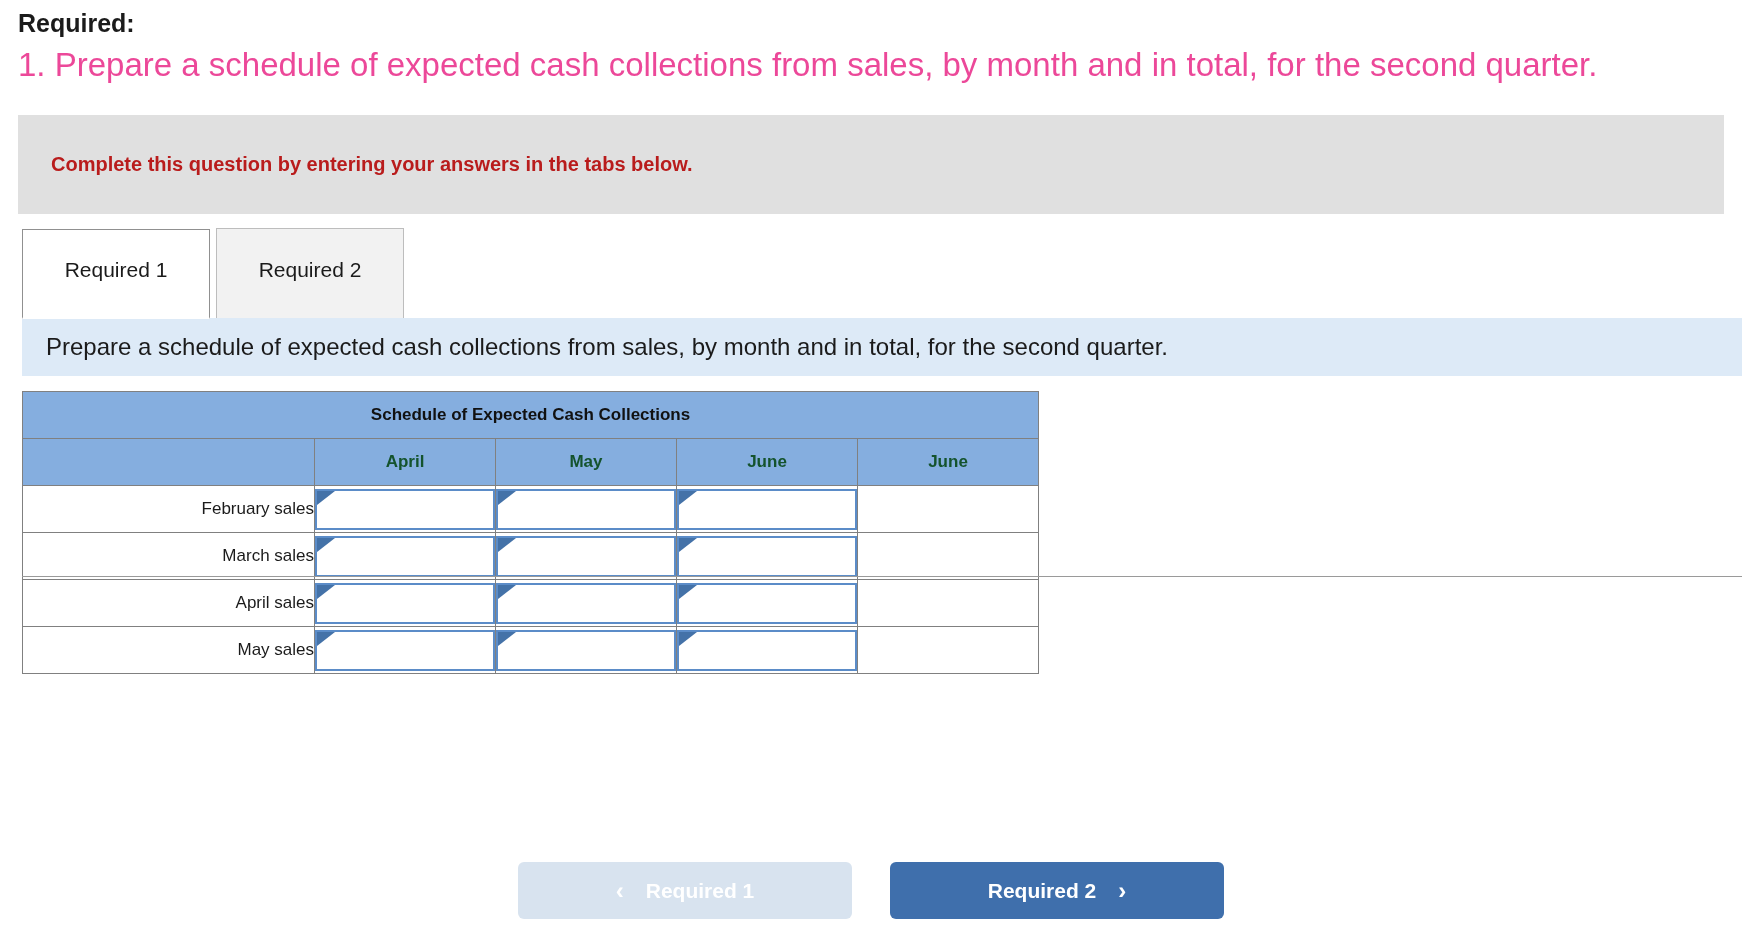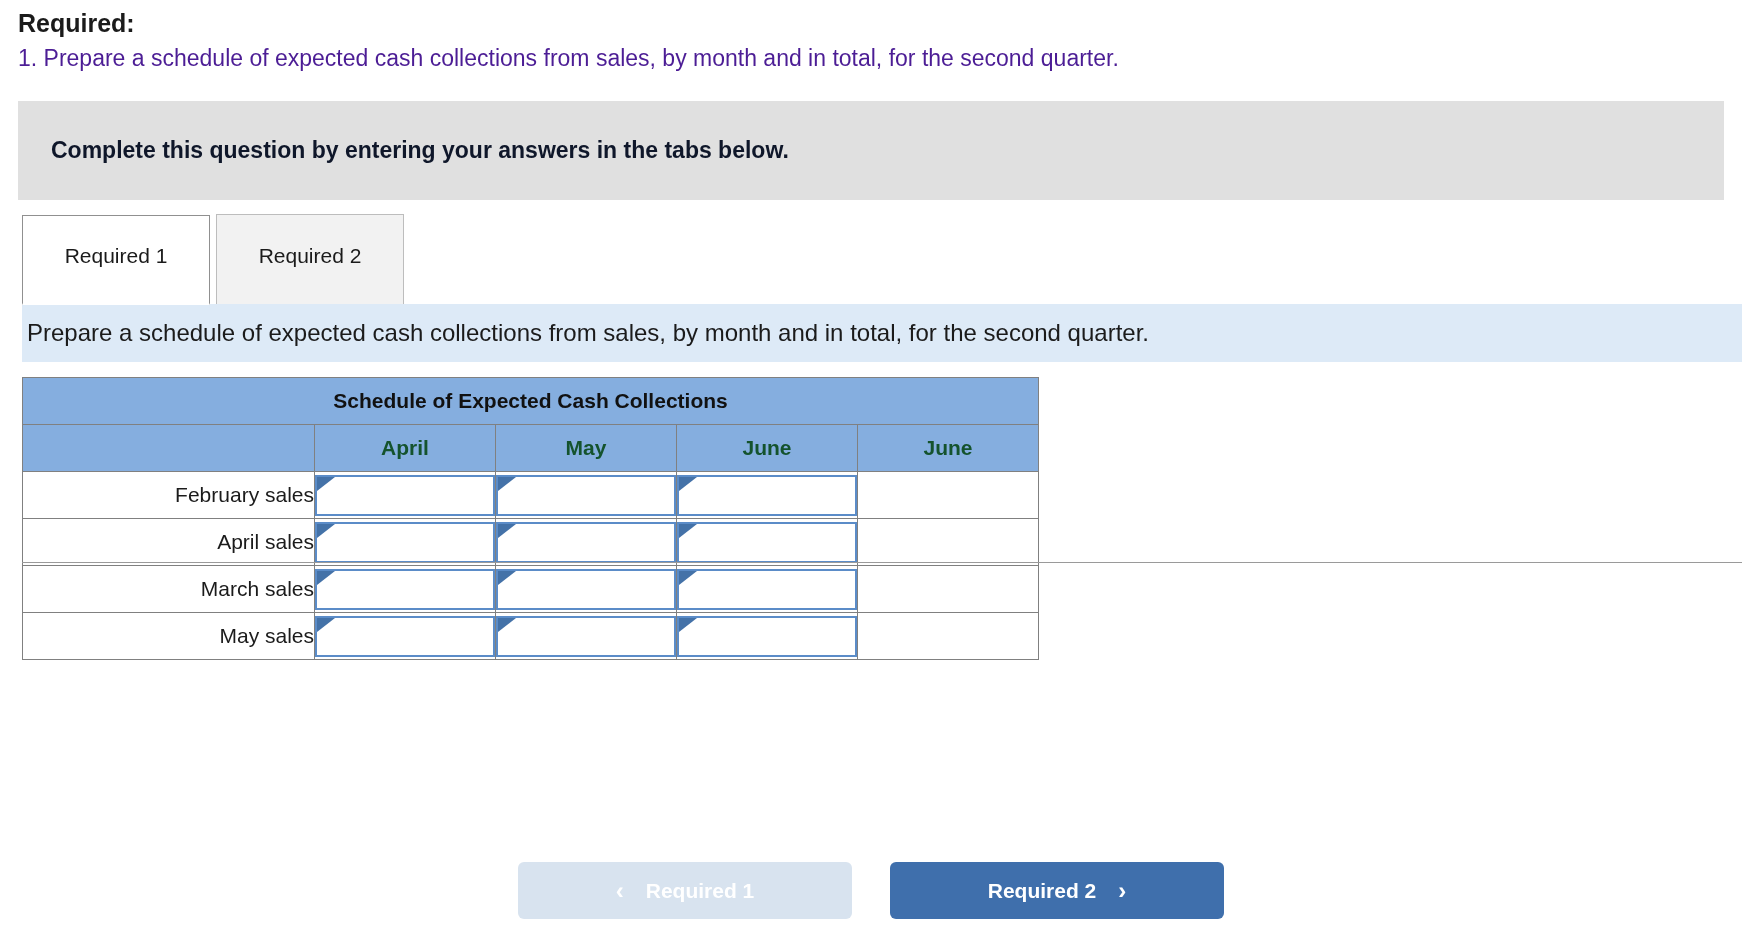--- a/index.html
+++ b/index.html
@@ -16,39 +16,39 @@
 
   
   .prompt { padding: 6px 18px 0 18px; }
   .prompt-title {
     font-size: 25px;
     font-weight: bold;
     line-height: 1.42;
     color: #1b1b1b;
   }
   .prompt-line {
-    font-size: 23px;
+    font-size: 33px;
     line-height: 1.42;
-    color: #4c1d95;
+    color: #ec4899;
     font-weight: 400;
   }
 
   
   .banner {
     margin: 27px 18px 0 18px;
     background: #e0e0e0;
     height: 99px;
     display: flex;
     align-items: center;
     padding-left: 33px;
   }
   .banner-text {
-    font-size: 23px;
-    font-weight: bold;
-    color: #0f172a;
+    font-size: 20px;
+    font-weight: bold;
+    color: #b91c1c;
   }
 
   
   .tabs {
     position: relative;
     margin: 14px 0 0 22px;
     display: flex;
     align-items: flex-end;
     height: 90px;
     z-index: 3;
@@ -90,41 +90,41 @@
   }
 
   
   .subinstruction {
     margin: 0 0 0 22px;
     width: 1720px;
     background: #ddeaf7;
     height: 58px;
     display: flex;
     align-items: center;
-    padding-left: 5px;
+    padding-left: 24px;
     position: relative;
     z-index: 2;
   }
   .subinstruction-text {
     font-size: 24px;
     color: #1b1b1b;
   }
 
   
   .table-wrap { margin: 15px 0 0 22px; }
   table.sched {
     border-collapse: collapse;
     table-layout: fixed;
     width: 1015px;
   }
   table.sched td, table.sched th {
     border: 1px solid #808080;
     padding: 0;
     height: 47px;
-    font-size: 21px;
+    font-size: 17px;
   }
   .col-label { width: 292px; }
   .col-month { width: 181px; }
   .col-total { width: 181px; }
 
   .hdr-title {
     background: #85aedf;
     text-align: center;
     font-weight: bold;
     font-size: 23px;
@@ -271,34 +271,34 @@
             </td>
           <td class="inputcell">
               <div class="inputbox"></div>
             </td>
           <td class="inputcell">
               <div class="inputbox"></div>
             </td>
           <td class="plaincell"></td>
         </tr>
         <tr>
+          <td class="rowlabel">March sales</td>
+          <td class="inputcell">
+              <div class="inputbox"></div>
+            </td>
+          <td class="inputcell">
+              <div class="inputbox"></div>
+            </td>
+          <td class="inputcell">
+              <div class="inputbox"></div>
+            </td>
+          <td class="plaincell"></td>
+        </tr>
+        <tr>
           <td class="rowlabel">April sales</td>
-          <td class="inputcell">
-              <div class="inputbox"></div>
-            </td>
-          <td class="inputcell">
-              <div class="inputbox"></div>
-            </td>
-          <td class="inputcell">
-              <div class="inputbox"></div>
-            </td>
-          <td class="plaincell"></td>
-        </tr>
-        <tr>
-          <td class="rowlabel">March sales</td>
           <td class="inputcell">
               <div class="inputbox"></div>
             </td>
           <td class="inputcell">
               <div class="inputbox"></div>
             </td>
           <td class="inputcell">
               <div class="inputbox"></div>
             </td>
           <td class="plaincell"></td>

